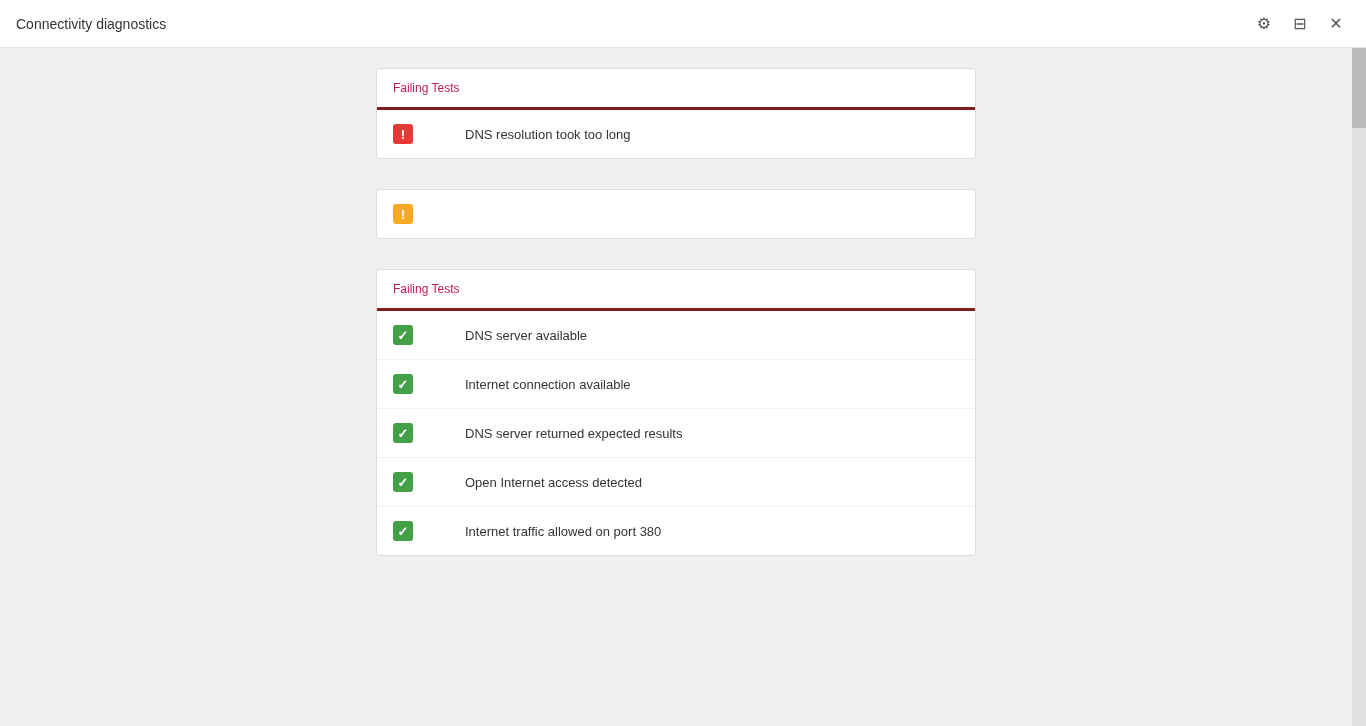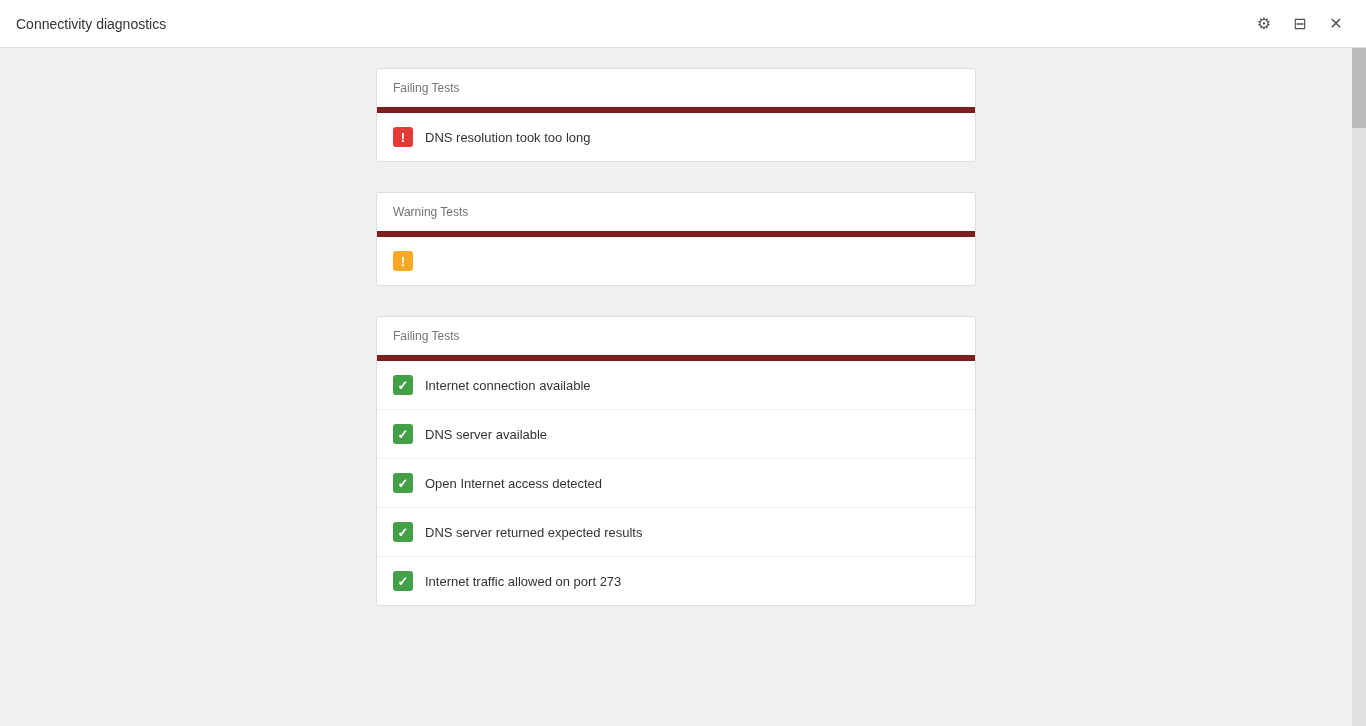--- a/index.html
+++ b/index.html
@@ -85,33 +85,34 @@
       width: 600px;
       background: #fff;
       border: 1px solid #ddd;
       margin-bottom: 30px;
       border-radius: 2px;
     }
 
     .section-header {
       padding: 12px 16px;
       font-size: 12px;
-      color: #737373;
-      border-bottom: 6px solid #7f1d1d;
+      color: #be185d;
+      border-bottom: 3px solid #7f1d1d;
       font-weight: 500;
       text-transform: none;
     }
 
     .test-row {
       display: flex;
       align-items: center;
       padding: 14px 16px;
       border-bottom: 1px solid #f0f0f0;
       font-size: 13px;
       color: #333;
+      gap: 40px;
     }
 
     .test-row:last-child {
       border-bottom: none;
     }
 
     .icon {
       width: 20px;
       height: 20px;
       border-radius: 3px;
@@ -164,53 +165,52 @@
 
     <div class="section">
       <div class="section-header">Failing Tests</div>
       <div class="test-row">
         <div class="icon icon-error icon-exclaim"></div>
         <span>DNS resolution took too long</span>
       </div>
     </div>
 
     <div class="section">
-      <div class="section-header">Warning Tests</div>
       <div class="test-row">
         <div class="icon icon-warning icon-exclaim"></div>
       </div>
     </div>
 
     <div class="section">
       <div class="section-header">Failing Tests</div>
 
       <div class="test-row">
         <div class="icon icon-success icon-check"></div>
+        <span>DNS server available</span>
+      </div>
+
+      <div class="test-row">
+        <div class="icon icon-success icon-check"></div>
         <span>Internet connection available</span>
       </div>
 
       <div class="test-row">
         <div class="icon icon-success icon-check"></div>
-        <span>DNS server available</span>
+        <span>DNS server returned expected results</span>
       </div>
 
       <div class="test-row">
         <div class="icon icon-success icon-check"></div>
         <span>Open Internet access detected</span>
       </div>
 
-      <div class="test-row">
-        <div class="icon icon-success icon-check"></div>
-        <span>DNS server returned expected results</span>
-      </div>
-
-
-      <div class="test-row">
-        <div class="icon icon-success icon-check"></div>
-        <span>Internet traffic allowed on port 273</span>
+
+      <div class="test-row">
+        <div class="icon icon-success icon-check"></div>
+        <span>Internet traffic allowed on port 380</span>
       </div>
 
     </div>
 
   </div>
 
   <div class="scrollbar">
     <div class="scrollbar-thumb"></div>
   </div>
 </div>

